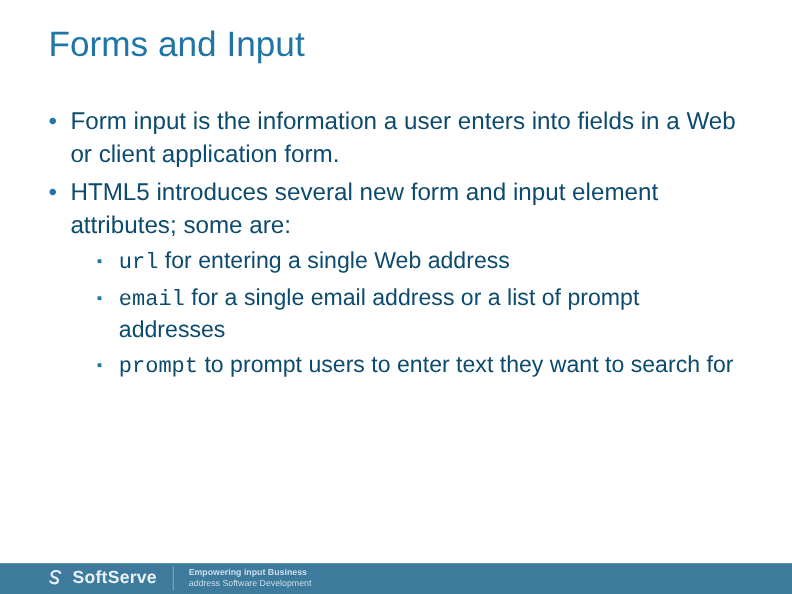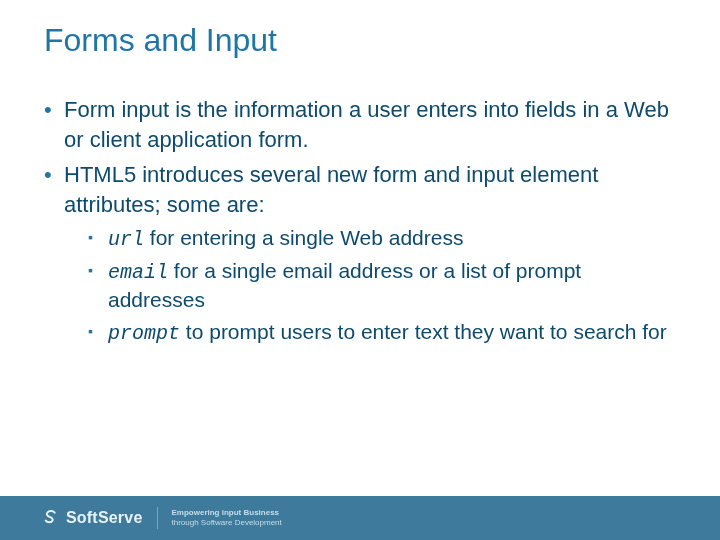--- a/index.html
+++ b/index.html
@@ -63,28 +63,27 @@
     position: absolute;
     left: 0;
     top: 0;
     color: #1f76a6;
     font-size: 14px;
     line-height: 1.9;
   }
   .mono {
     font-family: "Courier New", Courier, monospace;
     font-size: 20px;
-    font-style: italic;
   }
   .footer {
     position: absolute;
     bottom: 0;
     left: 0;
     right: 0;
-    height: 44px;
+    height: 28px;
     background: #3d7a9b;
     display: flex;
     align-items: center;
     padding-left: 42px;
     color: #e8f1f6;
   }
   .logo {
     display: flex;
     align-items: center;
     gap: 6px;
@@ -148,16 +147,16 @@
       <span class="logo-mark">
         <svg viewBox="0 0 24 24" width="18" height="18">
           <path d="M17 5c-2 -3 -8 -3 -10 0c-1.5 2 0 4.5 3 5.5c3 1 5 2.5 4 5c-1.2 3 -7 3 -9 0" stroke="#e8f1f6" stroke-width="2.6" fill="none" stroke-linecap="round"></path>
         </svg>
       </span>
       <span class="logo-text">SoftServe</span>
     </div>
     <div class="divider"></div>
     <div class="tagline">
       <div class="strong">Empowering input Business</div>
-      <div>through Software Development</div>
+      <div>address Software Development</div>
     </div>
   </div>
 </div>
 
 </body></html>

